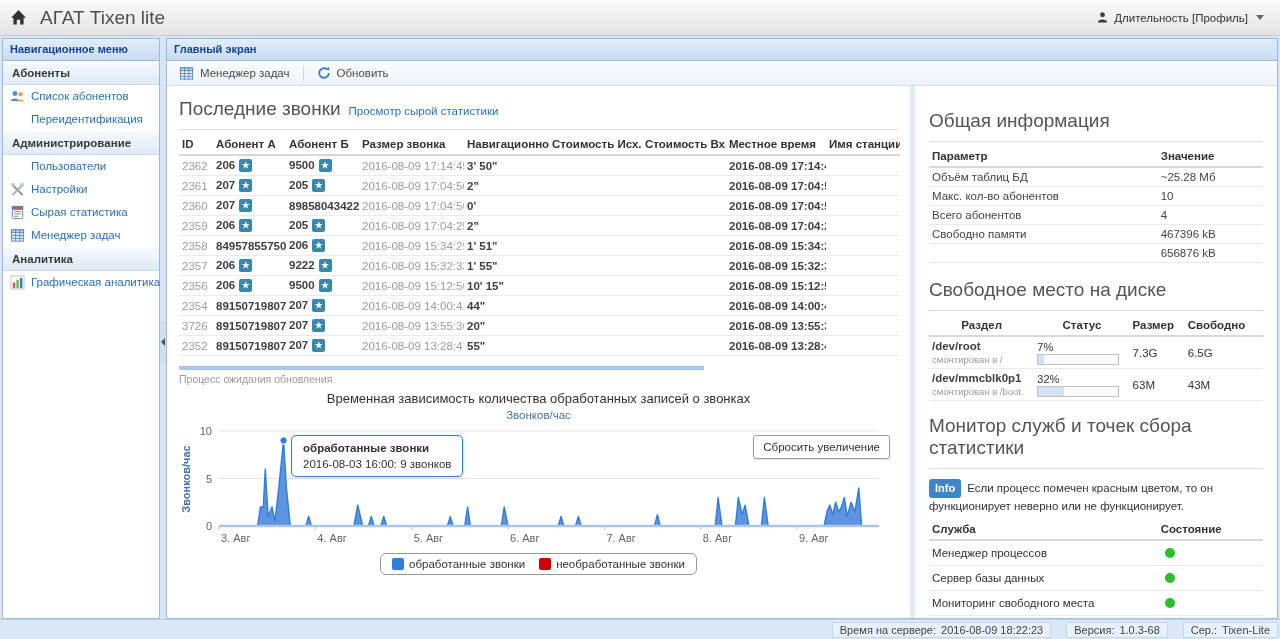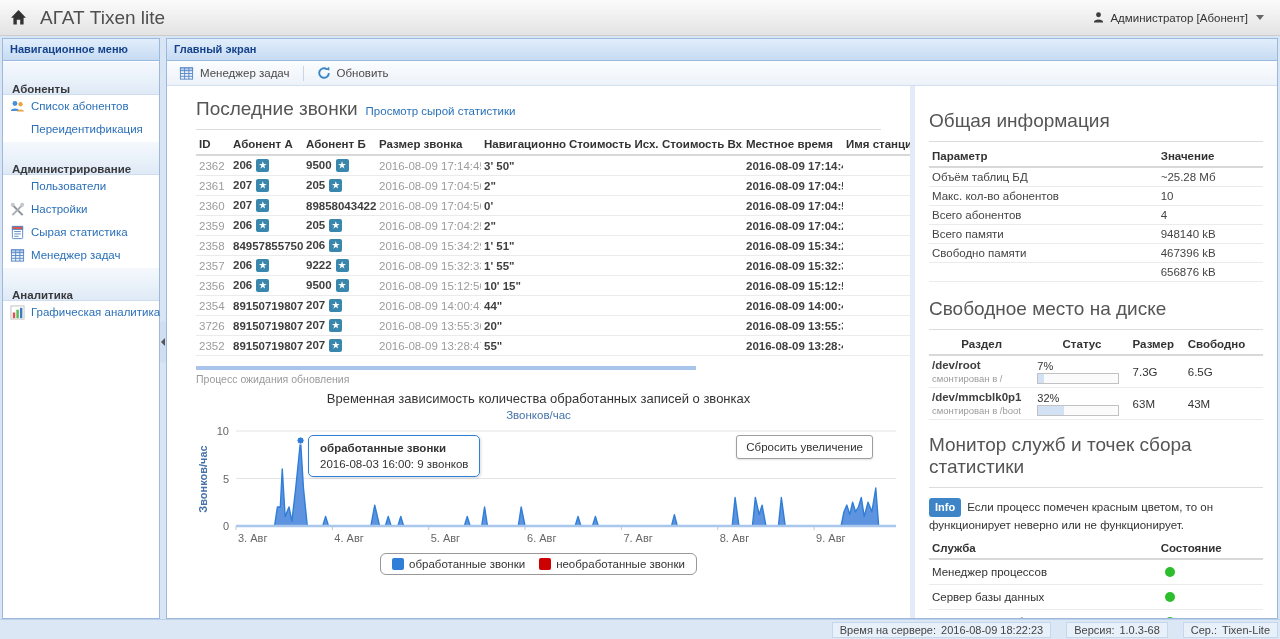--- a/index.html
+++ b/index.html
@@ -32,38 +32,38 @@
   .collapse-arrow { width:0; height:0; border-top:4px solid transparent;
     border-bottom:4px solid transparent; border-right:4px solid #555; }
   .main { flex:1; background:#fff; border:1px solid #9cb9dd;
     display:flex; flex-direction:column; overflow:hidden; }
 
   .panel-hd { height:22px; line-height:21px; padding:0 7px; font-size:11px;
     font-weight:bold; color:#15428b; background:linear-gradient(#e1eefb,#c7dbf2);
     border-bottom:1px solid #98b9e0; flex:none; }
 
   
-  .nav-sec-hd { height:24px; line-height:23px; padding:16px 9px; font-weight:bold;
+  .nav-sec-hd { height:24px; line-height:23px; padding:0 9px; font-weight:bold;
     font-size:11.5px; color:#38393c; background:linear-gradient(#f5f9fd,#dfeaf6);
     border-top:1px solid #fff; border-bottom:1px solid #cdddee; cursor:pointer; }
   .nav-item { position:relative; height:23px; line-height:23px; padding-left:28px;
     font-size:11.5px; color:#2a70b8; cursor:pointer; white-space:nowrap; }
   .nav-item .icn { position:absolute; left:7px; top:4px; }
 
   
   .toolbar { height:25px; display:flex; align-items:center;
     background:linear-gradient(#fbfdfe,#edf2f9); border-bottom:1px solid #d3dff0;
     padding:0 5px; flex:none; }
   .tbtn { display:flex; align-items:center; gap:6px; padding:2px 7px;
     font-size:11.5px; color:#4a4a4a; border-radius:3px; cursor:pointer; }
   .tsep { width:1px; height:15px; background:#c8d6e6; margin:0 6px; }
 
   
   .content { flex:1; display:flex; overflow:hidden; }
-  .left-col { flex:1; padding:4px 29px; overflow:hidden; }
+  .left-col { flex:1; padding:4px 12px; overflow:hidden; }
   .vdiv { width:5px; background:#e2ebf7; }
   .right-col { width:362px; padding:16px 14px; overflow:hidden; }
 
   .sec-title { font-size:19px; color:#555; font-weight:400; margin:8px 0 0; }
   .sec-title .lnk { font-size:11.5px; color:#2a72b8; margin-left:8px; cursor:pointer; }
   .sec-hr { border:none; border-top:1px solid #dcdcdc; margin:9px 0 4px; }
 
   table.data { border-collapse:collapse; width:100%; table-layout:fixed; }
   table.data th { font-size:11.5px; text-align:left; padding:4px 3px;
     border-bottom:2px solid #d8d8d8; color:#333; white-space:nowrap; overflow:hidden; }
@@ -126,21 +126,21 @@
     <svg viewBox="0 0 16 16" width="17" height="17">
         <path d="M8 1 L15 8.2 H12.8 V14.5 H9.6 V10.2 H6.4 V14.5 H3.2 V8.2 H1 Z" fill="#333"></path>
       </svg>
   </span>
   <span class="apptitle">АГАТ Tixen lite</span>
   <span class="userbox">
     <svg viewBox="0 0 16 16" width="13" height="13">
         <circle cx="8" cy="4.6" r="3" fill="#3c3c3c"></circle>
         <path d="M2.3 14 C2.3 9.3 13.7 9.3 13.7 14 Z" fill="#3c3c3c"></path>
       </svg>
-    <span>Администратор [Абонент]</span>
+    <span>Длительность [Профиль]</span>
     <span class="caret"></span>
   </span>
 </header>
 
 <div class="middle">
   <aside class="sidebar">
     <div class="panel-hd">Навигационное меню</div>
     <div id="nav-body">
         <div class="nav-sec-hd">Абоненты</div>
         <div class="nav-item"><span class="icn">
@@ -443,24 +443,20 @@
               </tr>
               <tr>
                 <td>Макс. кол-во абонентов</td>
                 <td class="val">10</td>
               </tr>
               <tr>
                 <td>Всего абонентов</td>
                 <td class="val">4</td>
               </tr>
               <tr>
-                <td>Всего памяти</td>
-                <td class="val">948140 kB</td>
-              </tr>
-              <tr>
                 <td>Свободно памяти</td>
                 <td class="val">467396 kB</td>
               </tr>
               <tr>
                 <td></td>
                 <td class="val">656876 kB</td>
               </tr>
             </tbody>
           </table>
 

